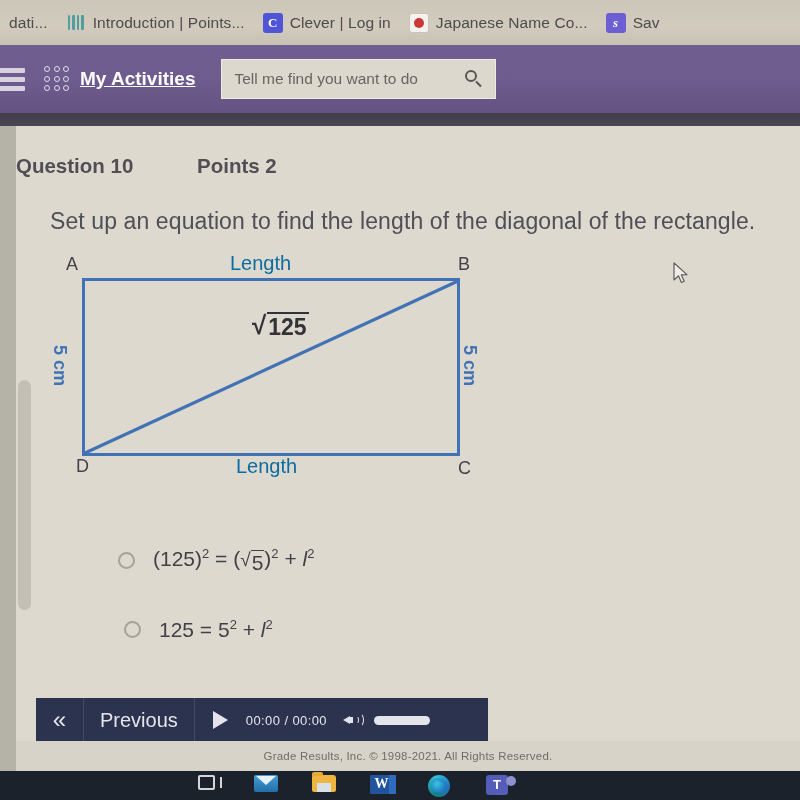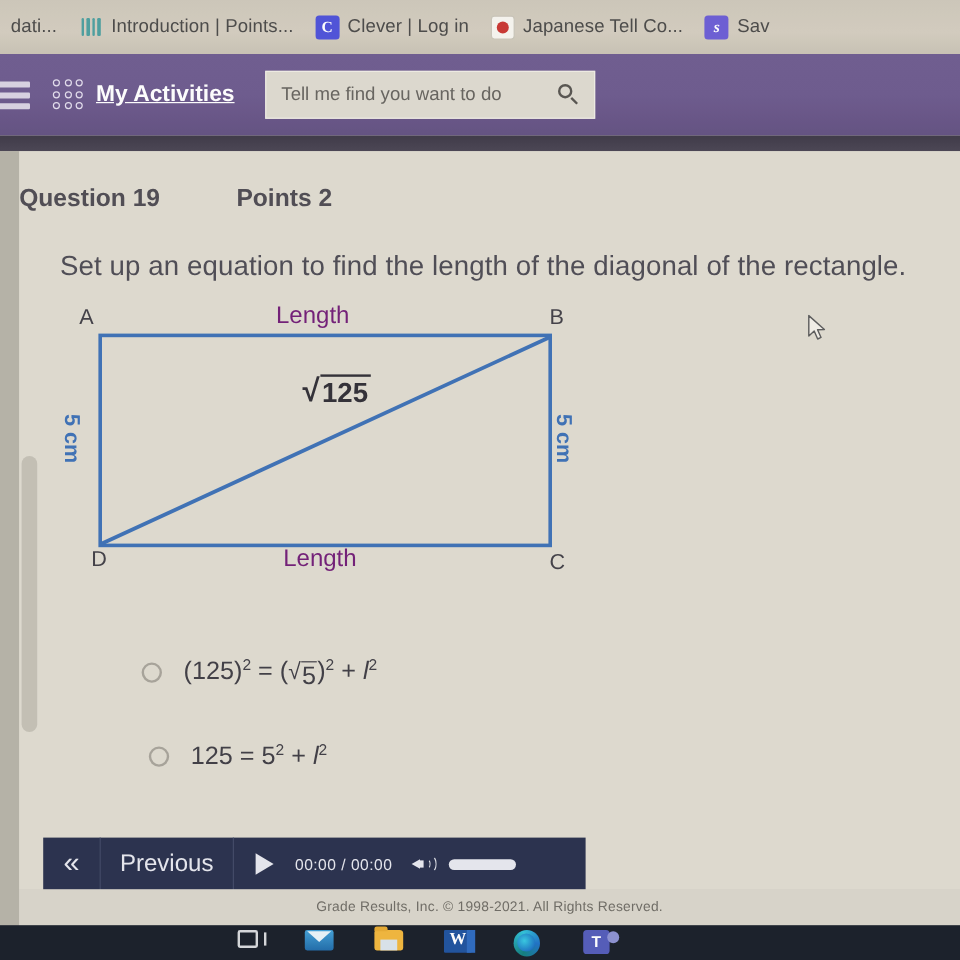--- a/index.html
+++ b/index.html
@@ -119,21 +119,21 @@
   }
   #diag-svg { position: absolute; left: 0; top: 0; width: 470px; height: 240px; }
   .vlabel {
     position: absolute; font-size: 18px; color: #3f3d44; font-weight: normal;
   }
   #lbl-A { left: 26px; top: 4px; }
   #lbl-B { left: 418px; top: 4px; }
   #lbl-C { left: 418px; top: 208px; }
   #lbl-D { left: 36px; top: 206px; }
   .lenlabel {
-    position: absolute; font-size: 20px; color: #701a75; font-weight: normal;
+    position: absolute; font-size: 20px; color: #0369a1; font-weight: normal;
   }
   #len-top { left: 190px; top: 2px; }
   #len-bot { left: 196px; top: 205px; }
   .cmlabel {
     position: absolute; font-size: 18px; color: #3b6fb5; font-weight: bold;
     transform: rotate(90deg); transform-origin: left top; white-space: nowrap;
   }
   #cm-left { left: 30px; top: 95px; }
   #cm-right { left: 440px; top: 95px; }
   #sqrt {
@@ -262,21 +262,21 @@
       <span class="bm-label">Introduction | Points...</span>
     </div>
     <div class="bm">
       <span class="favicon fav-clever">C</span>
       <span class="bm-label">Clever | Log in</span>
     </div>
     <div class="bm">
       <span class="favicon fav-jp">
           <i></i>
         </span>
-      <span class="bm-label">Japanese Tell Co...</span>
+      <span class="bm-label">Japanese Name Co...</span>
     </div>
     <div class="bm">
       <span class="favicon fav-sav">s</span>
       <span class="bm-label">Sav</span>
     </div>
   </div>
 
   <div id="appbar">
     <div id="hamburger">
         <i></i>
@@ -303,21 +303,21 @@
       </div>
     </div>
   </div>
 
   <div id="divider"></div>
   <div id="leftedge"></div>
 
   <div id="page"></div>
   <div id="scrollbar"></div>
 
-  <div class="qhead" id="qnum">Question 19</div>
+  <div class="qhead" id="qnum">Question 10</div>
   <div class="qhead" id="qpts">Points 2</div>
   <div id="qtext">Set up an equation to find the length of the diagonal of the rectangle.</div>
 
   <div id="diagram">
     <div id="rect"></div>
     <svg id="diag-svg" viewBox="0 0 470 240">
       <line x1="45" y1="203" x2="418" y2="31" stroke="#3b6fb5" stroke-width="3.2" stroke-linecap="round"></line>
     </svg>
     <div class="vlabel" id="lbl-A">A</div>
     <div class="vlabel" id="lbl-B">B</div>

